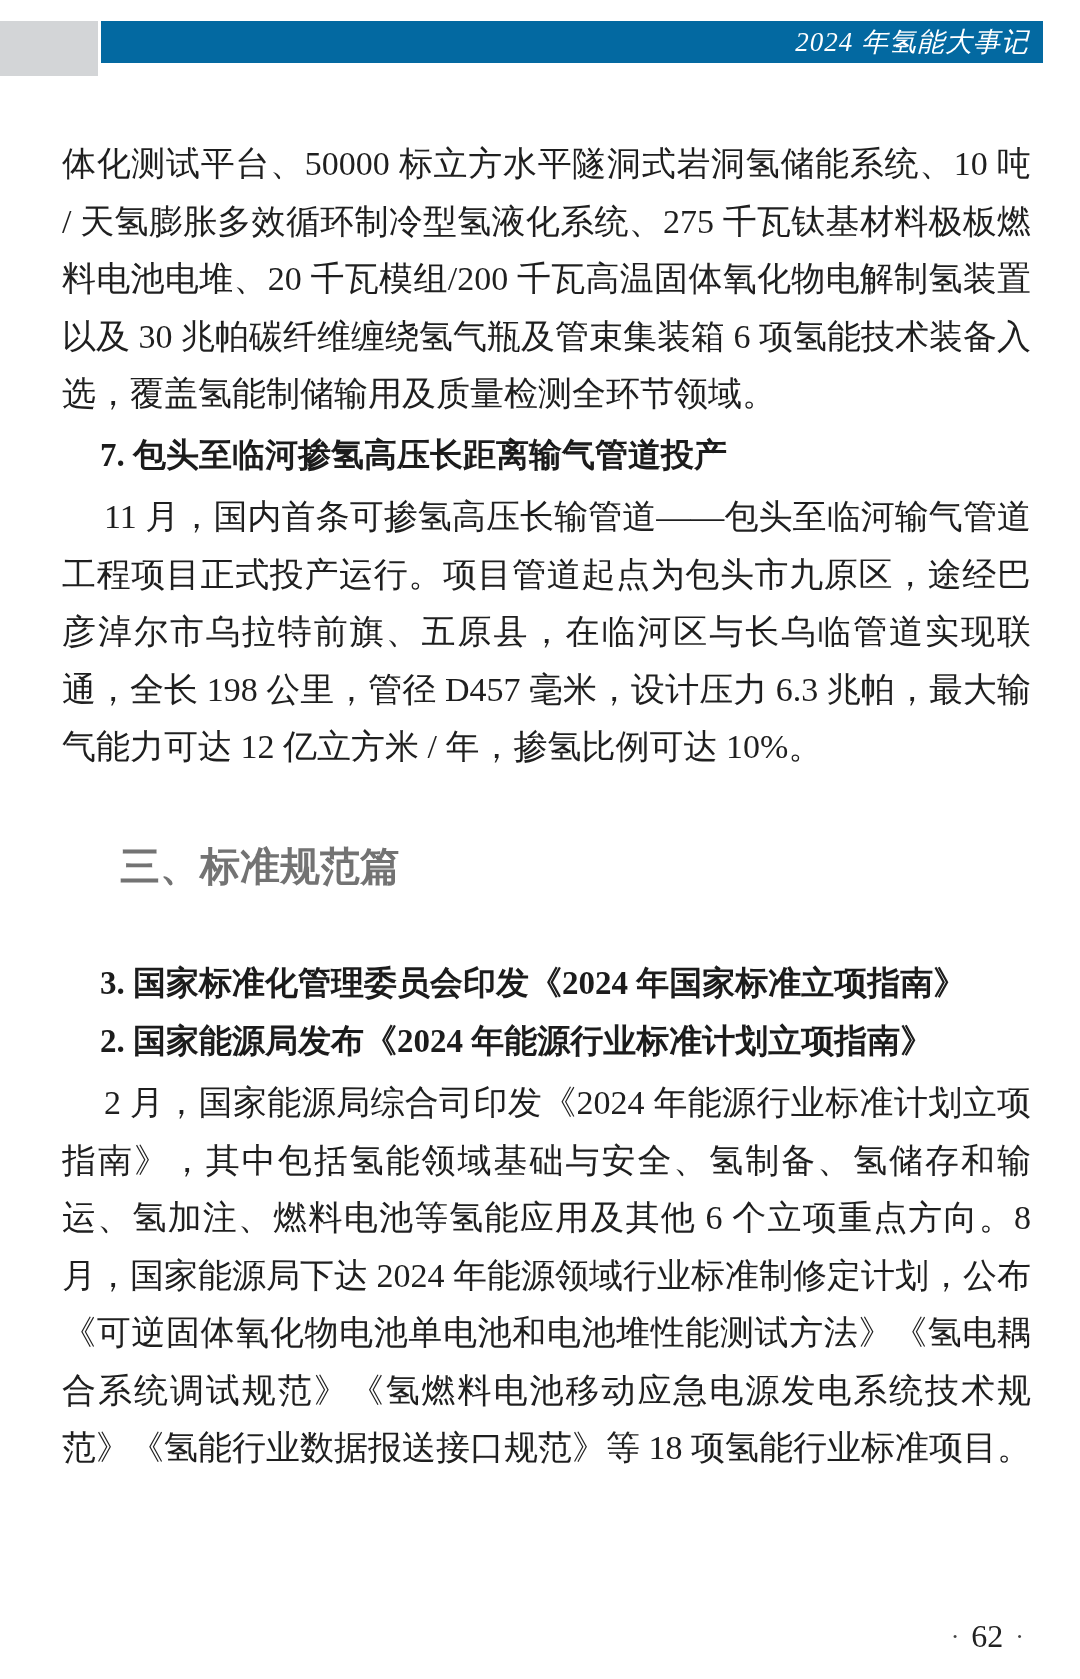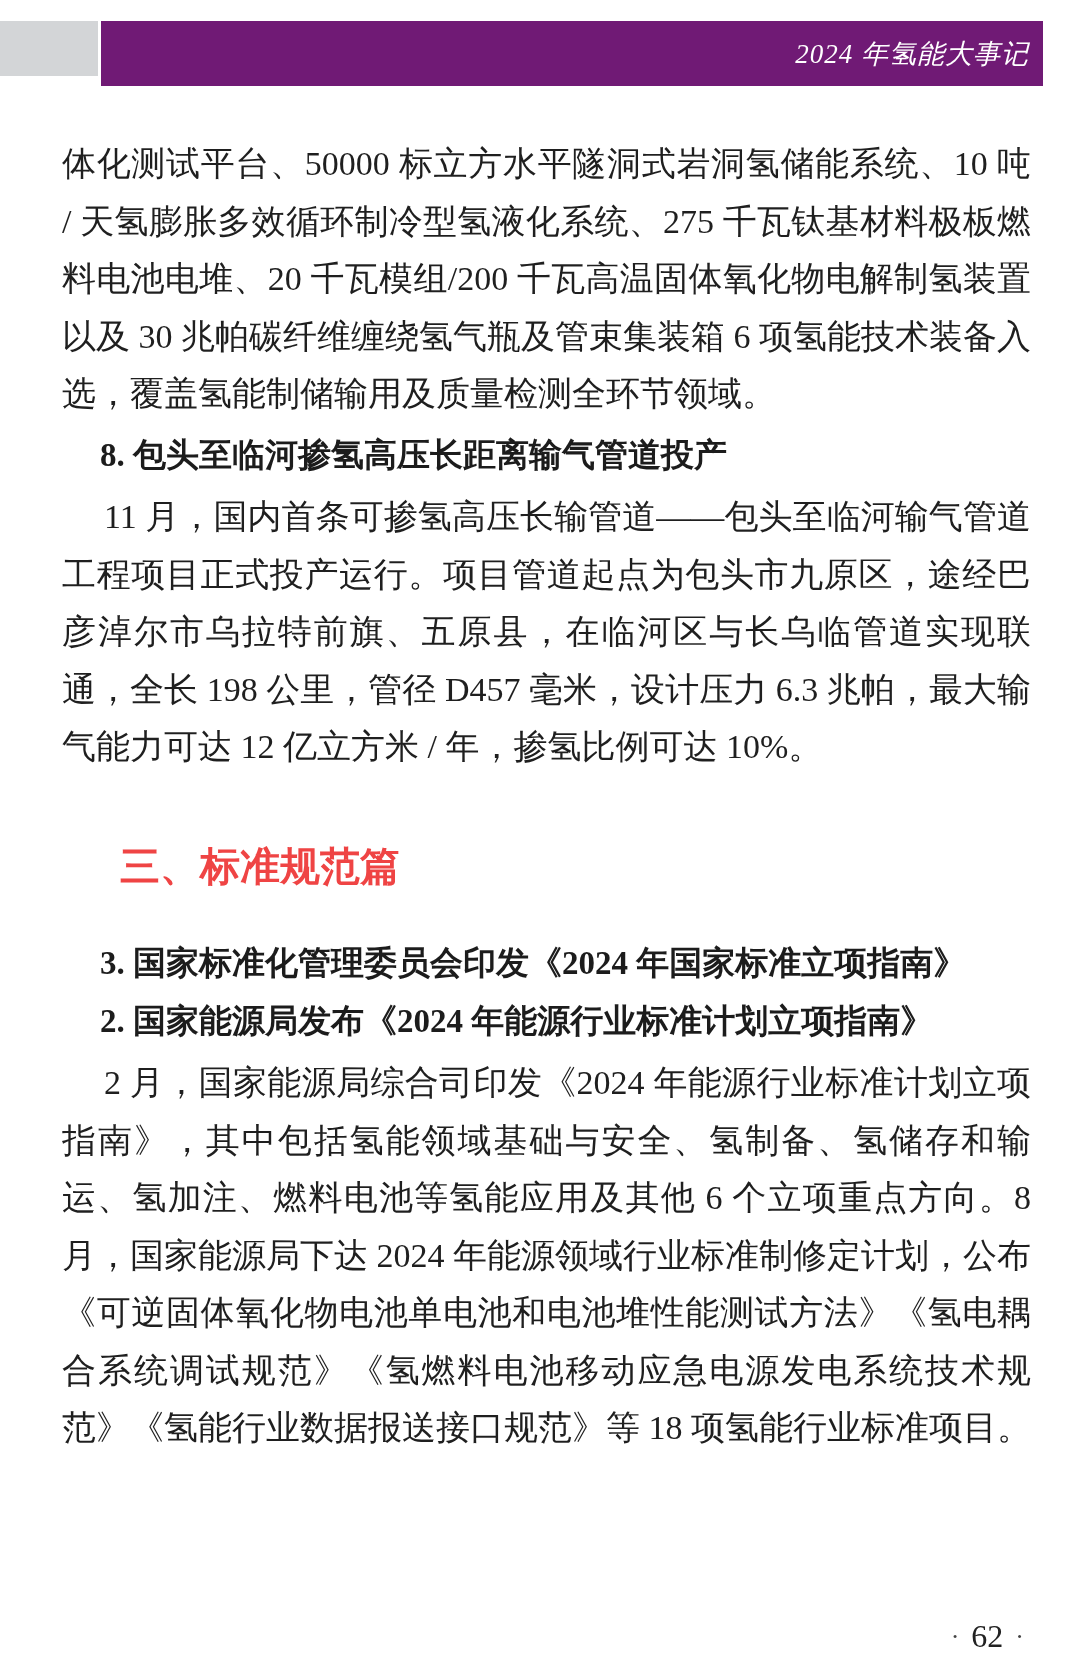--- a/index.html
+++ b/index.html
@@ -24,22 +24,22 @@
     top: 21px;
     width: 98px;
     height: 55px;
     background: #d3d5d7;
   }
   .blue-bar {
     position: absolute;
     left: 101px;
     top: 21px;
     width: 942px;
-    height: 65px;
-    background: #701a75;
+    height: 42px;
+    background: #0369a1;
     box-sizing: border-box;
     display: flex;
     align-items: center;
     justify-content: flex-end;
     padding-right: 14px;
   }
   .header-title {
     color: #ffffff;
     font-size: 27px;
     font-style: italic;
@@ -66,26 +66,26 @@
   }
   .subhead {
     margin: 0;
     padding-left: 42px;
     font-size: 33px;
     font-weight: 600;
     line-height: 57.5px;
     color: #1c1c1c;
   }
   .section-heading {
-    margin: 62px 0 40px 62px;
+    margin: 62px 0 60px 62px;
     font-family: "Liberation Sans", "DejaVu Sans", sans-serif;
     font-weight: bold;
     font-size: 40px;
     line-height: 57.5px;
-    color: #ef4444;
+    color: #737373;
     text-indent: 0;
     text-align: left;
   }
   
   .footer {
     position: absolute;
     right: 44px;
     top: 1618px;
     font-size: 32px;
     color: #222222;
@@ -106,21 +106,21 @@
   <div class="gray-block"></div>
 
   <div class="blue-bar">
     <span class="header-title">2024 年氢能大事记</span>
   </div>
 
   <main class="content">
 
     <p class="para no-indent">体化测试平台、50000 标立方水平隧洞式岩洞氢储能系统、10 吨 / 天氢膨胀多效循环制冷型氢液化系统、275 千瓦钛基材料极板燃料电池电堆、20 千瓦模组/200 千瓦高温固体氧化物电解制氢装置以及 30 兆帕碳纤维缠绕氢气瓶及管束集装箱 6 项氢能技术装备入选，覆盖氢能制储输用及质量检测全环节领域。</p>
 
-    <h3 class="subhead">8. 包头至临河掺氢高压长距离输气管道投产</h3>
+    <h3 class="subhead">7. 包头至临河掺氢高压长距离输气管道投产</h3>
 
     <p class="para">11 月，国内首条可掺氢高压长输管道——包头至临河输气管道工程项目正式投产运行。项目管道起点为包头市九原区，途经巴彦淖尔市乌拉特前旗、五原县，在临河区与长乌临管道实现联通，全长 198 公里，管径 D457 毫米，设计压力 6.3 兆帕，最大输气能力可达 12 亿立方米 / 年，掺氢比例可达 10%。</p>
 
     <h2 class="section-heading">三、标准规范篇</h2>
 
     <h3 class="subhead">3. 国家标准化管理委员会印发《2024 年国家标准立项指南》</h3>
 
 
     <h3 class="subhead">2. 国家能源局发布《2024 年能源行业标准计划立项指南》</h3>
 

